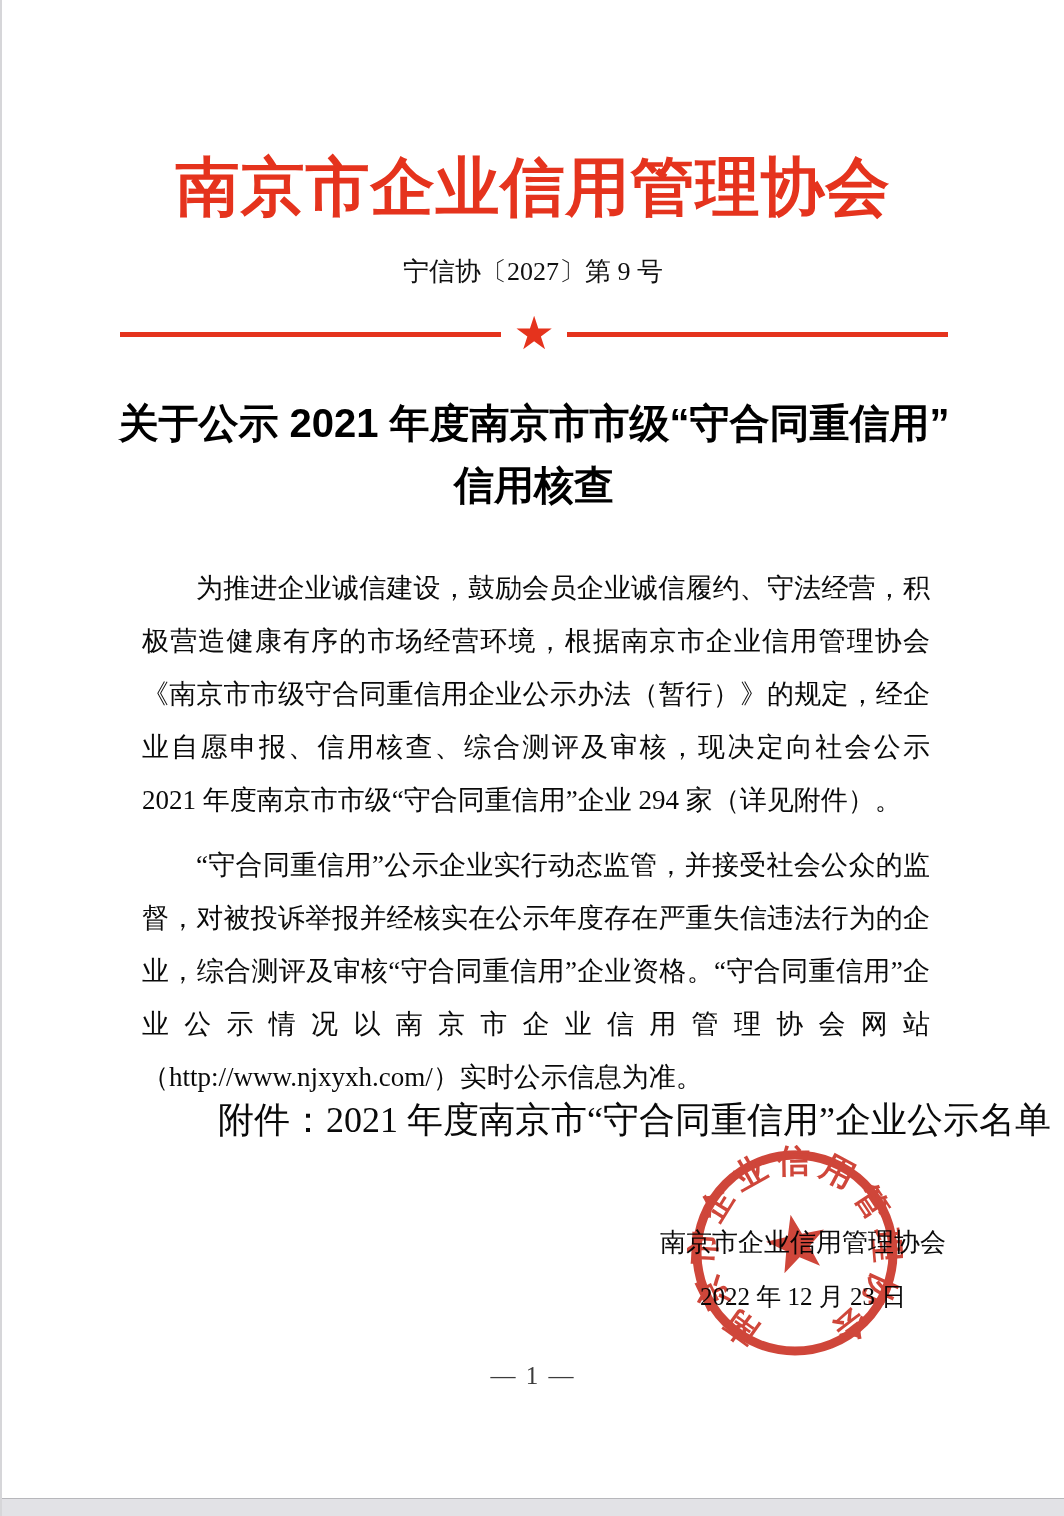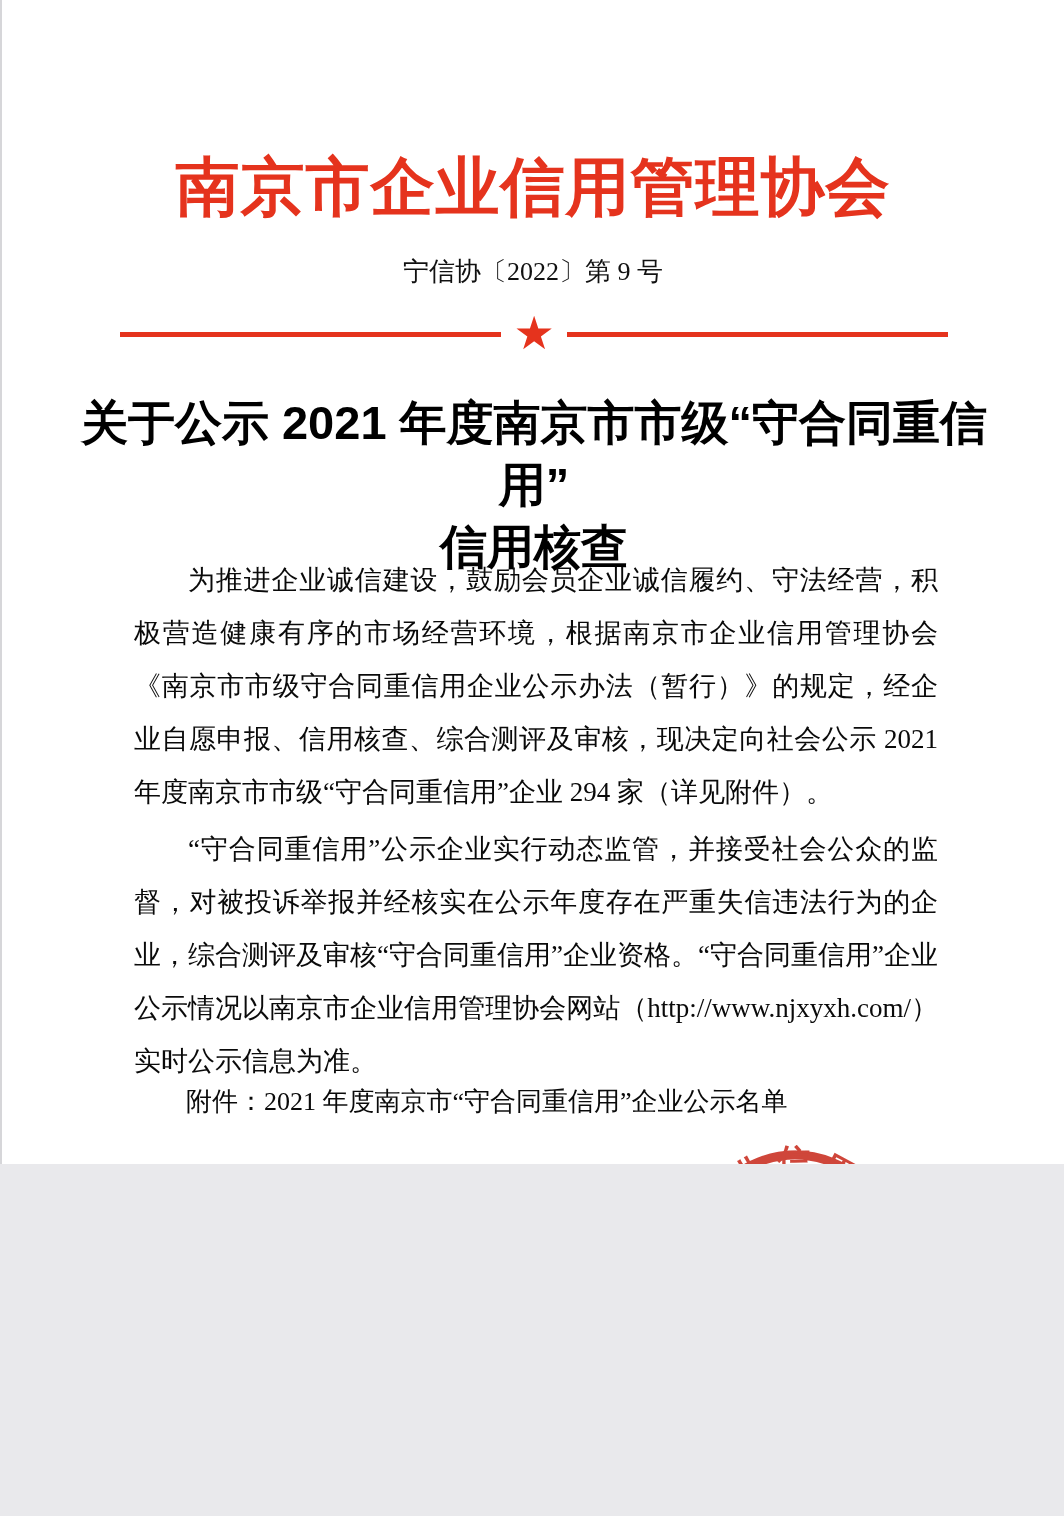--- a/index.html
+++ b/index.html
@@ -4,21 +4,21 @@
 <style>
   html, body {
     margin: 0;
     padding: 0;
     background: #e9e9ec;
     font-family: "Liberation Serif", serif;
   }
   .page {
     position: relative;
     width: 1064px;
-    height: 1164px;
+    height: 1516px;
     background: #ffffff;
     margin: 0;
     overflow: hidden;
     border-left: 2px solid #d6d6d9;
     box-sizing: border-box;
   }
   .org-header {
     position: absolute;
     top: 144px;
     left: 0;
@@ -65,50 +65,50 @@
     transform: translateY(-1px);
   }
   .doc-title {
     position: absolute;
     top: 392px;
     left: 60px;
     width: 944px;
     text-align: center;
     font-family: "Liberation Sans", sans-serif;
     font-weight: bold;
-    font-size: 47px;
+    font-size: 40px;
     line-height: 62px;
     color: #000000;
     margin: 0;
   }
   .body-text {
     position: absolute;
     top: 550px;
     left: 128px;
     width: 812px;
     font-family: "Liberation Serif", sans-serif;
     font-size: 27px;
     line-height: 53px;
     color: #0a0a0a;
     text-align: justify;
   }
   .body-text p {
-    margin: 4px;
+    margin: 12px;
     text-indent: 2em;
   }
   .attachment-line {
     position: absolute;
     top: 1080px;
     left: 128px;
     width: 812px;
     font-family: "Liberation Serif", sans-serif;
-    font-size: 26px;
+    font-size: 36px;
     color: #0a0a0a;
     text-indent: 2em;
-    margin: 4px;
+    margin: 16px;
     white-space: nowrap;
   }
   .signature-block {
     position: absolute;
     top: 1228px;
     left: 640px;
     width: 322px;
     text-align: center;
     color: #0a0a0a;
   }
@@ -155,21 +155,21 @@
     box-sizing: border-box;
   }
 </style>
 </head>
 <body>
 
 <div class="page">
 
   <div class="org-header">南京市企业信用管理协会</div>
 
-  <div class="doc-number">宁信协〔2022〕第 9 号</div>
+  <div class="doc-number">宁信协〔2027〕第 9 号</div>
 
   <div class="red-divider">
     <span class="rule-line"></span>
     <span class="star-glyph">★</span>
     <span class="rule-line"></span>
   </div>
 
   <h1 class="doc-title">
     <div>关于公示 2021 年度南京市市级“守合同重信用”</div>
     <div>信用核查</div>

